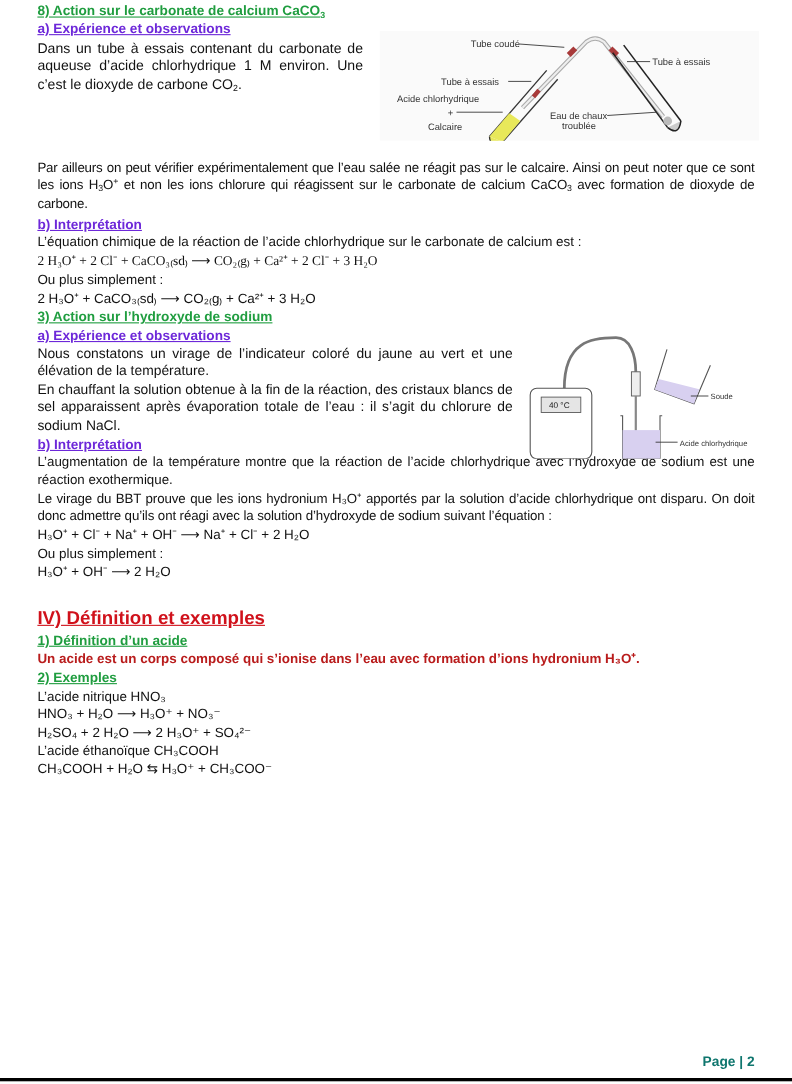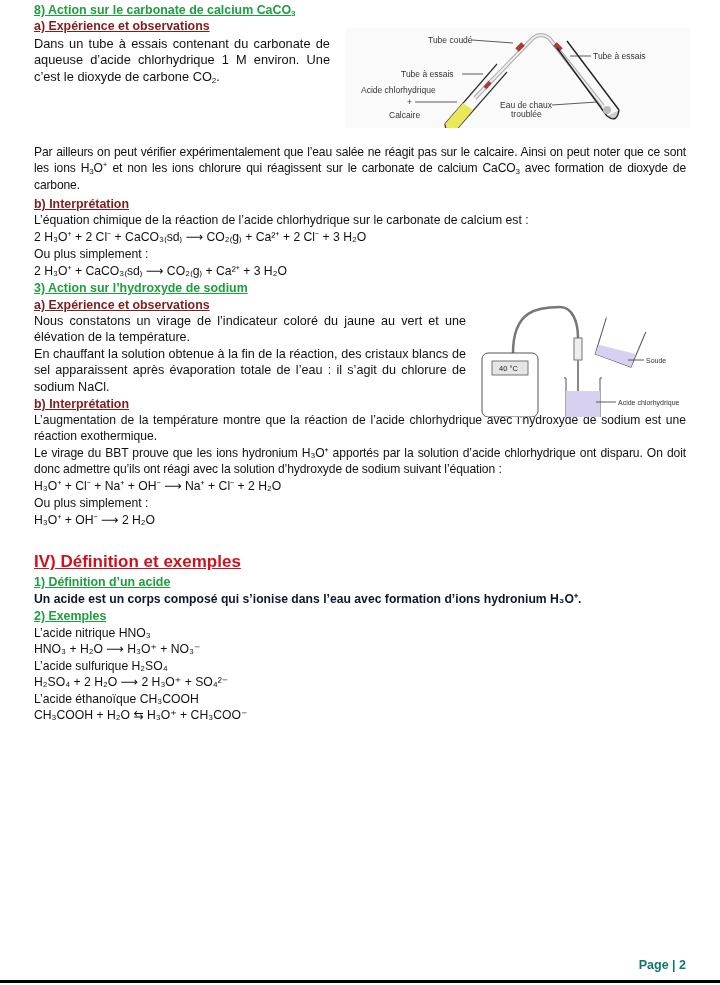--- a/index.html
+++ b/index.html
@@ -1,22 +1,22 @@
 <!DOCTYPE html>
 <html><head>
 <meta charset="utf-8">
 <style>
   html, body { margin:0; padding:0; background:#ffffff; }
   body { width:720px; height:985px; position:relative; overflow:hidden;
          font-family:"Liberation Sans", sans-serif; color:#111; }
   .page { position:absolute; left:34px; top:0; width:652px; font-size:12.2px; line-height:16.4px; }
   .green { color:#1f9d3f; font-weight:bold; text-decoration:underline; font-size:12.4px; }
-  .blue { color:#7f1d1d; font-weight:bold; text-decoration:underline; font-size:12.4px; }
+  .blue { color:#6d28d9; font-weight:bold; text-decoration:underline; font-size:12.4px; }
   .red { color:#d0111b; font-weight:bold; text-decoration:underline; font-size:17px; line-height:20px; }
-  .cyan { color:#0f172a; font-weight:bold; }
+  .cyan { color:#b91c1c; font-weight:bold; }
   p { margin:0; }
   .just { text-align:justify; }
   .abs { position:absolute; }
   sub { font-size:8px; vertical-align:-2px; line-height:0; }
   sup { font-size:8px; vertical-align:5px; line-height:0; }
   .footer { position:absolute; right:34px; top:946px; font-weight:bold; color:#0f766e; font-size:12.5px;margin-top:12px; }
   .bottom-line { position:absolute; left:0; right:0; top:980px; height:3px; background:#000; }
   .fig1 { position:absolute; left:345px; top:28px; width:345px; height:100px; }
   .fig2 { position:absolute; left:478px; top:305px; width:235px; height:112px; }
   svg text { font-family:"Liberation Sans", sans-serif; }
@@ -36,21 +36,21 @@
     <div style="text-align-last:justify;">aqueuse d’acide chlorhydrique 1 M environ. Une</div>
     <div><span>c’est le dioxyde de carbone CO</span><sub>2</sub><span>.</span></div>
   </div>
 
   <p class="abs just" style="top:144px;left:0;width:652px;font-size:12.1px;letter-spacing:-0.15px;">
     <span>Par ailleurs on peut vérifier expérimentalement que l’eau salée ne réagit pas sur le calcaire. Ainsi on peut noter que ce sont les ions H</span><sub>3</sub>O<sup>+</sup><span> et non les ions chlorure qui réagissent sur le carbonate de calcium CaCO</span><sub>3</sub><span> avec formation de dioxyde de carbone.</span>
   </p>
 
   <div class="abs blue" style="top:196px;left:0;">b) Interprétation</div>
   <div class="abs" style="top:212px;left:0;">L’équation chimique de la réaction de l’acide chlorhydrique sur le carbonate de calcium est :</div>
-  <div class="abs" style="top:229px;left:0;">2 H₃O⁺ + 2 Cl⁻ + CaCO₃₍sd₎ ⟶ CO₂₍g₎ +  Ca²⁺ + 2 Cl⁻ + 3 H₂O</div>
+  <div class="abs" style="top:229px;left:0;font-family:Liberation Serif, serif;">2 H₃O⁺ + 2 Cl⁻ + CaCO₃₍sd₎ ⟶ CO₂₍g₎ +  Ca²⁺ + 2 Cl⁻ + 3 H₂O</div>
   <div class="abs" style="top:246px;left:0;">Ou plus simplement :</div>
   <div class="abs" style="top:263px;left:0;">2 H₃O⁺ + CaCO₃₍sd₎ ⟶ CO₂₍g₎ +  Ca²⁺ + 3 H₂O</div>
 
   <div class="abs green" style="top:280px;left:0;">3) Action sur l’hydroxyde de sodium</div>
   <div class="abs blue" style="top:297px;left:0;">a) Expérience et observations</div>
   <p class="abs just" style="top:313px;left:0;width:432px;font-size:12.6px;">Nous constatons un virage de l’indicateur coloré du jaune au vert et une élévation de la température.</p>
   <p class="abs just" style="top:346px;left:0;width:432px;font-size:12.6px;">En chauffant la solution obtenue à la fin de la réaction, des cristaux blancs de sel apparaissent après évaporation totale de l’eau : il s’agit du chlorure de sodium NaCl.</p>
 
   <div class="abs blue" style="top:396px;left:0;">b) Interprétation</div>
   <p class="abs just" style="top:412px;left:0;width:652px;font-size:12.1px;">L’augmentation de la température montre que la réaction de l’acide chlorhydrique avec l’hydroxyde de sodium est une réaction exothermique.</p>
@@ -60,21 +60,20 @@
   <div class="abs" style="top:512px;left:0;">H₃O⁺ + OH⁻ ⟶ 2 H₂O</div>
 
   <div class="abs red" style="top:552px;left:0;">IV) Définition et exemples</div>
   <div class="abs green" style="top:574px;left:0;">1) Définition d’un acide</div>
   <div class="abs cyan" style="top:591px;left:0;font-size:12.2px;">Un acide est un corps composé qui s’ionise dans l’eau avec formation d’ions hydronium H₃O⁺.</div>
   <div class="abs green" style="top:608px;left:0;">2) Exemples</div>
 
   <div class="abs" style="top:625px;left:0;">
     <div>L’acide nitrique HNO₃</div>
     <div>HNO₃ + H₂O ⟶ H₃O⁺ + NO₃⁻</div>
-    <div>L’acide sulfurique H₂SO₄</div>
     <div>H₂SO₄ + 2 H₂O ⟶ 2 H₃O⁺ + SO₄²⁻</div>
     <div>L’acide éthanoïque CH₃COOH</div>
     <div>CH₃COOH + H₂O ⇆ H₃O⁺ + CH₃COO⁻</div>
   </div>
 </div>
 
 <div class="fig1">
   <svg width="345" height="100" viewBox="0 0 345 100">
     <rect x="0" y="0" width="345" height="100" fill="#fafafa"></rect>
 

